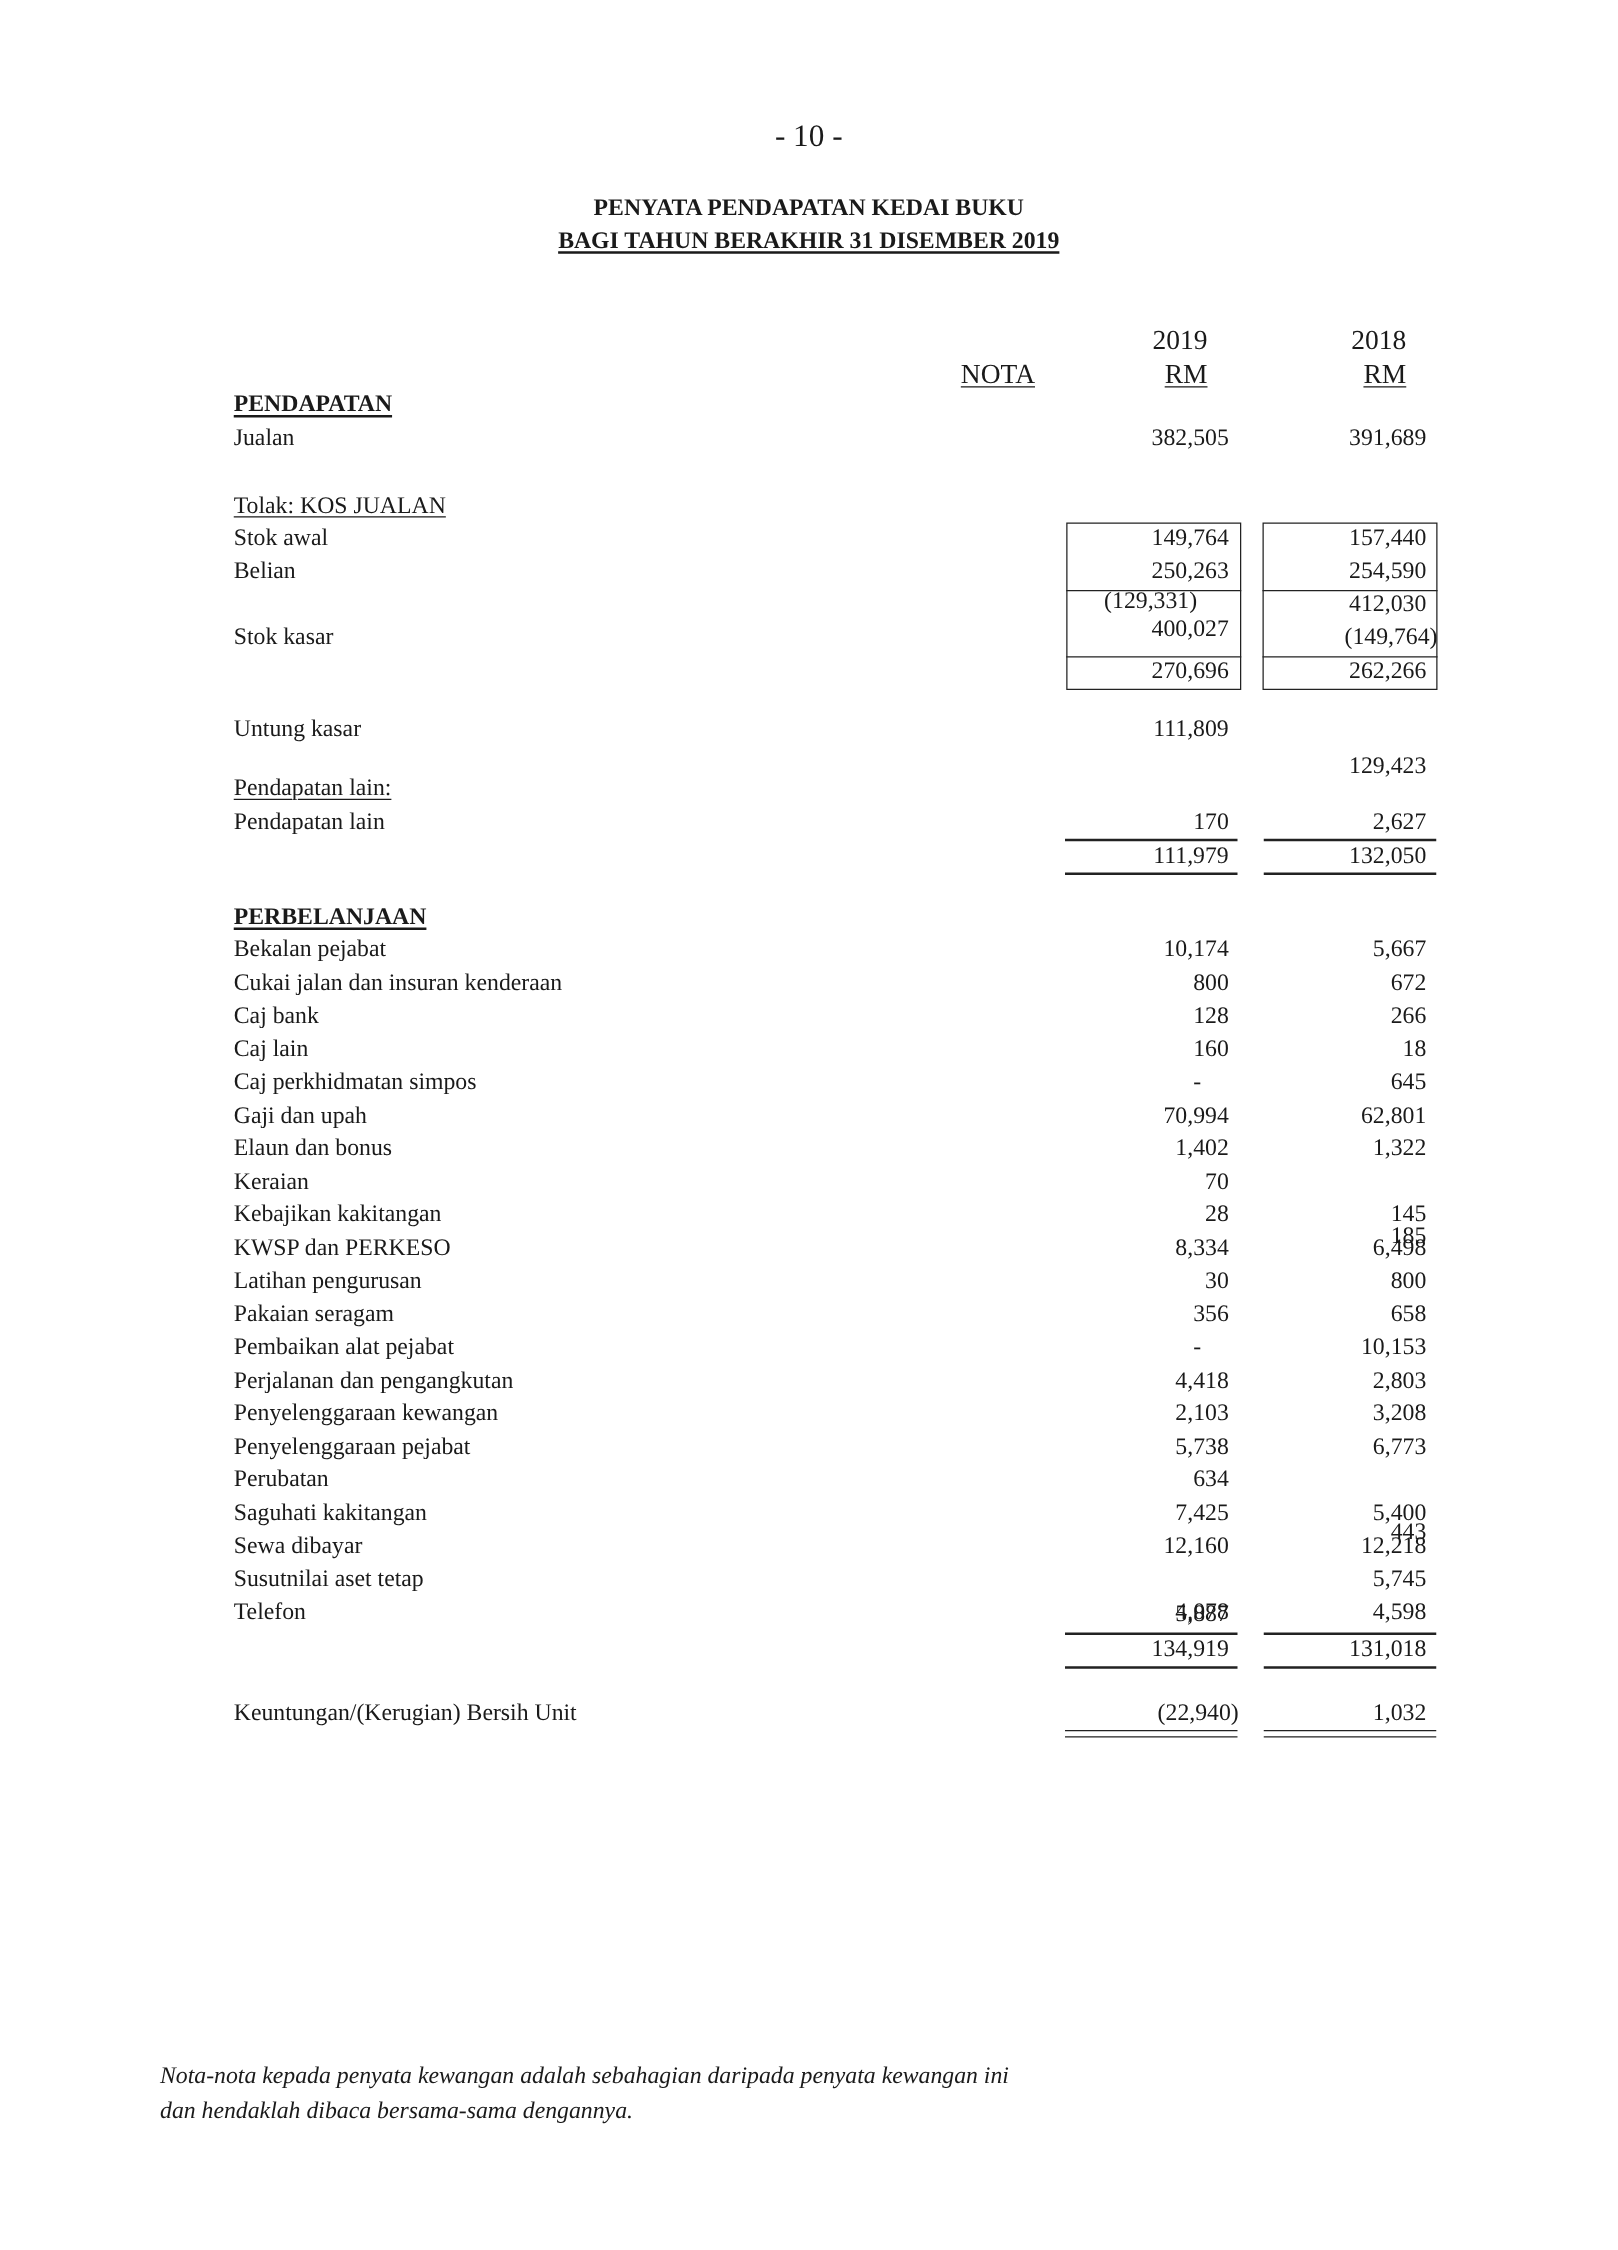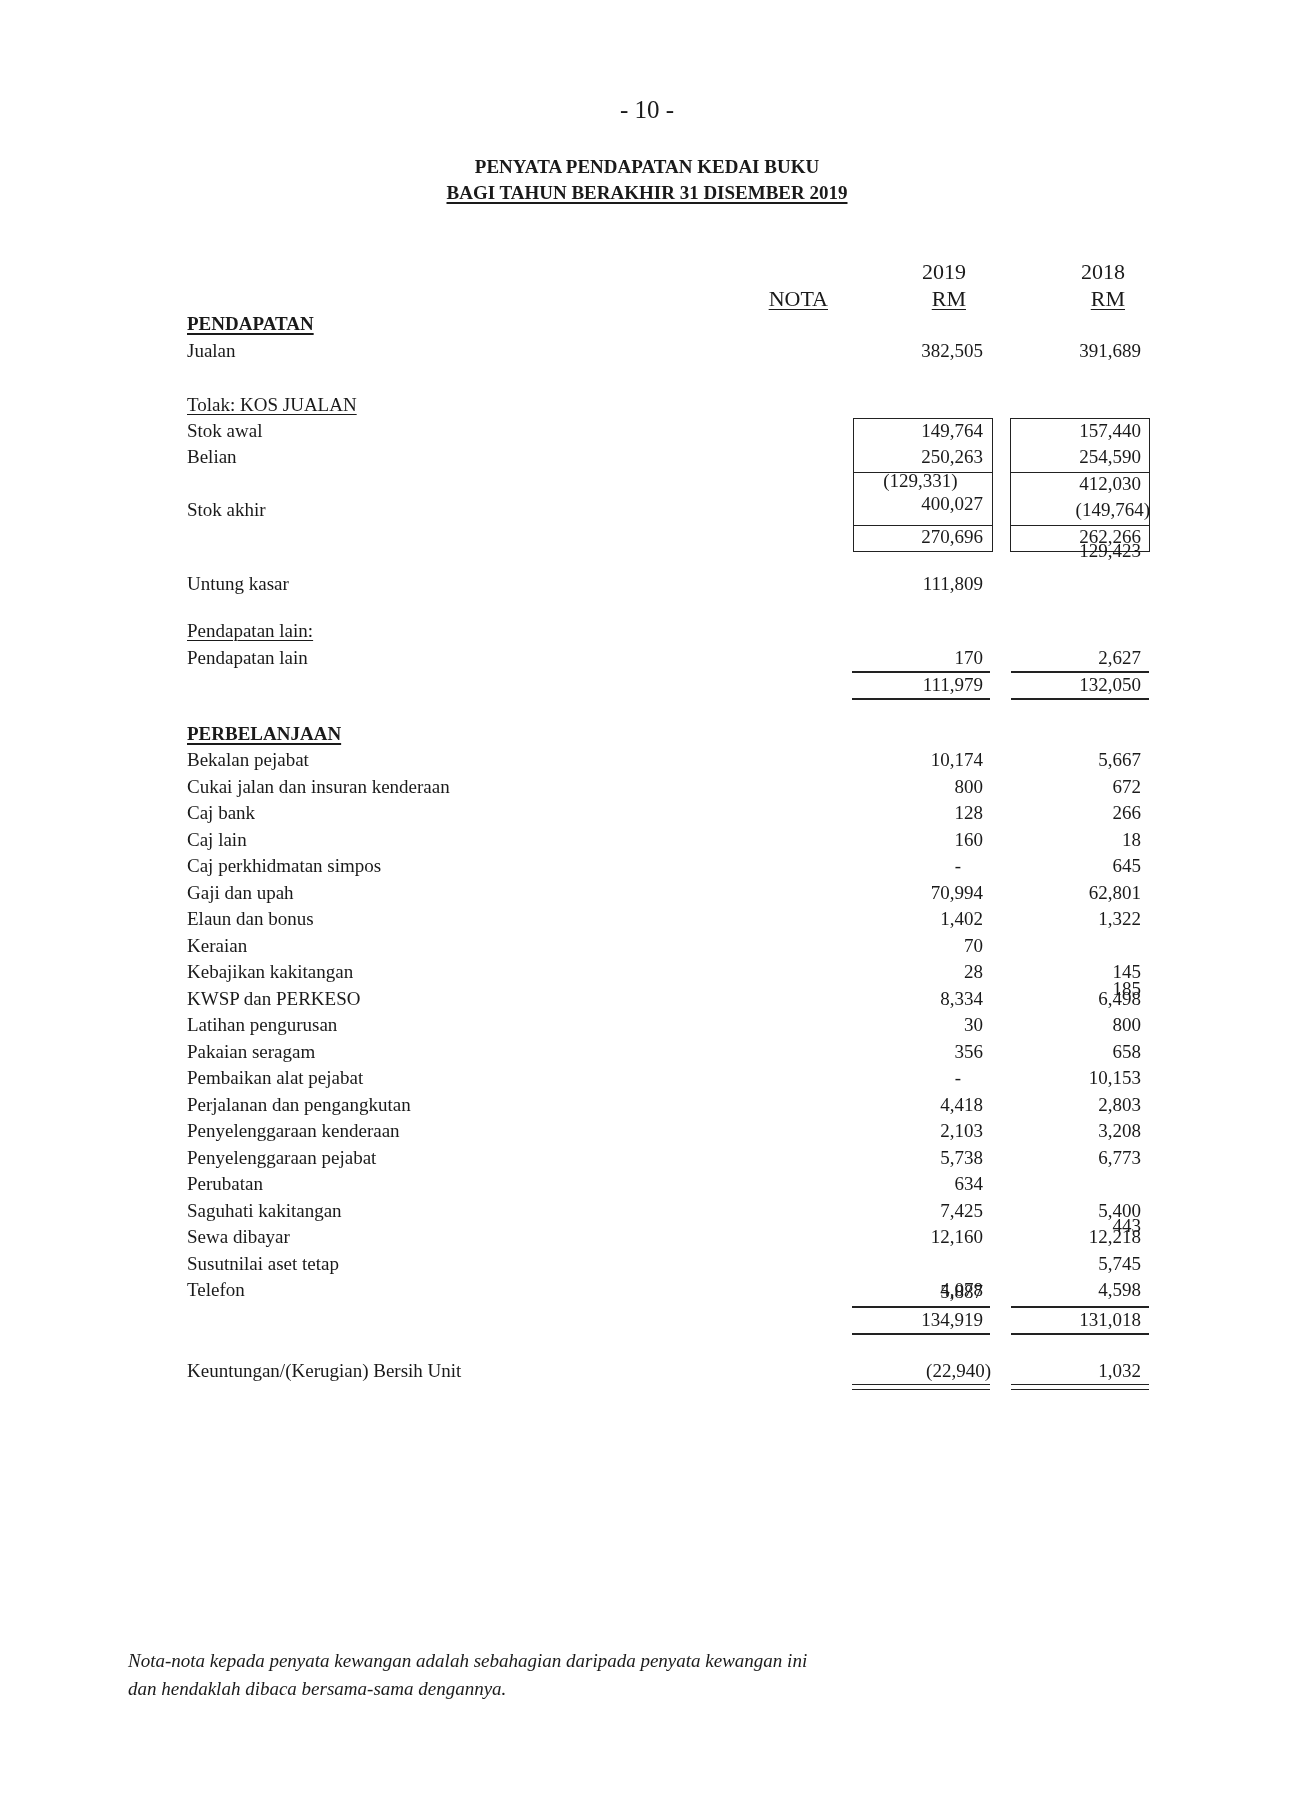--- a/index.html
+++ b/index.html
@@ -39,21 +39,21 @@
 <div class="abs colhdr" style="left:1025px; top:286px;"><span class="u">RM</span></div>
 
 <div class="abs lbl section" style="top:311px;"><span>PENDAPATAN</span></div>
 <div class="abs lbl" style="top:338px;">Jualan</div>
 <div class="abs num c19" style="top:338px;">382,505</div>
 <div class="abs num c18" style="top:338px;">391,689</div>
 
 <div class="abs lbl" style="top:392px;"><span class="u">Tolak: KOS JUALAN</span></div>
 <div class="abs lbl" style="top:418px;">Stok awal</div>
 <div class="abs lbl" style="top:444px;">Belian</div>
-<div class="abs lbl" style="top:497px;">Stok akhir</div>
+<div class="abs lbl" style="top:497px;">Stok kasar</div>
 
 <div class="box" style="left:853px; top:418px; width:140px; height:134px;"></div>
 <div class="box" style="left:1010px; top:418px; width:140px; height:134px;"></div>
 <div class="hline" style="left:853px; top:472px; width:140px; border-top-width:1.6px;"></div>
 <div class="hline" style="left:1010px; top:472px; width:140px; border-top-width:1.6px;"></div>
 <div class="hline" style="left:853px; top:525px; width:140px; border-top-width:1.6px;"></div>
 <div class="hline" style="left:1010px; top:525px; width:140px; border-top-width:1.6px;"></div>
 
 <div class="abs num c19" style="top:418px;">149,764</div>
 <div class="abs num c18" style="top:418px;">157,440</div>
@@ -61,21 +61,21 @@
 <div class="abs num c18" style="top:444px;">254,590</div>
 <div class="abs num c19" style="top:471px;margin-top:20px;">400,027</div>
 <div class="abs num c18" style="top:471px;">412,030</div>
 <div class="abs num paren19" style="top:468px;text-align:center;">(129,331)</div>
 <div class="abs num paren18" style="top:497px;">(149,764)</div>
 <div class="abs num c19" style="top:524px;">270,696</div>
 <div class="abs num c18" style="top:524px;">262,266</div>
 
 <div class="abs lbl" style="top:571px;">Untung kasar</div>
 <div class="abs num c19" style="top:571px;">111,809</div>
-<div class="abs num c18" style="top:538px;">129,423</div>
+<div class="abs num c18" style="top:600px;">129,423</div>
 
 <div class="abs lbl" style="top:618px;"><span class="u">Pendapatan lain:</span></div>
 <div class="abs lbl" style="top:645px;">Pendapatan lain</div>
 <div class="abs num c19" style="top:645px;">170</div>
 <div class="abs num c18" style="top:645px;">2,627</div>
 <div class="hline" style="left:852px; top:671px; width:138px;"></div>
 <div class="hline" style="left:1011px; top:671px; width:138px;"></div>
 <div class="abs num c19" style="top:672px;">111,979</div>
 <div class="abs num c18" style="top:672px;">132,050</div>
 <div class="hline" style="left:852px; top:698px; width:138px;"></div>
@@ -118,21 +118,21 @@
     <div class="abs num c18" style="top: 1012px;">800</div>
     <div class="abs lbl" style="top: 1038.5px;">Pakaian seragam</div>
     <div class="abs num c19" style="top: 1038.5px;">356</div>
     <div class="abs num c18" style="top: 1038.5px;">658</div>
     <div class="abs lbl" style="top: 1065px;">Pembaikan alat pejabat</div>
     <div class="abs num c19" style="top: 1065px; text-align: right; padding-right: 22px; box-sizing: border-box;">-</div>
     <div class="abs num c18" style="top: 1065px;">10,153</div>
     <div class="abs lbl" style="top: 1091.5px;">Perjalanan dan pengangkutan</div>
     <div class="abs num c19" style="top: 1091.5px;">4,418</div>
     <div class="abs num c18" style="top: 1091.5px;">2,803</div>
-    <div class="abs lbl" style="top: 1118px;">Penyelenggaraan kenderaan</div>
+    <div class="abs lbl" style="top: 1118px;">Penyelenggaraan kewangan</div>
     <div class="abs num c19" style="top: 1118px;">2,103</div>
     <div class="abs num c18" style="top: 1118px;">3,208</div>
     <div class="abs lbl" style="top: 1144.5px;">Penyelenggaraan pejabat</div>
     <div class="abs num c19" style="top: 1144.5px;">5,738</div>
     <div class="abs num c18" style="top: 1144.5px;">6,773</div>
     <div class="abs lbl" style="top: 1171px;">Perubatan</div>
     <div class="abs num c19" style="top: 1171px;">634</div>
     <div class="abs num c18" style="top: 1171px; margin-top: 42px;">443</div>
     <div class="abs lbl" style="top: 1197.5px;">Saguhati kakitangan</div>
     <div class="abs num c19" style="top: 1197.5px;">7,425</div>

